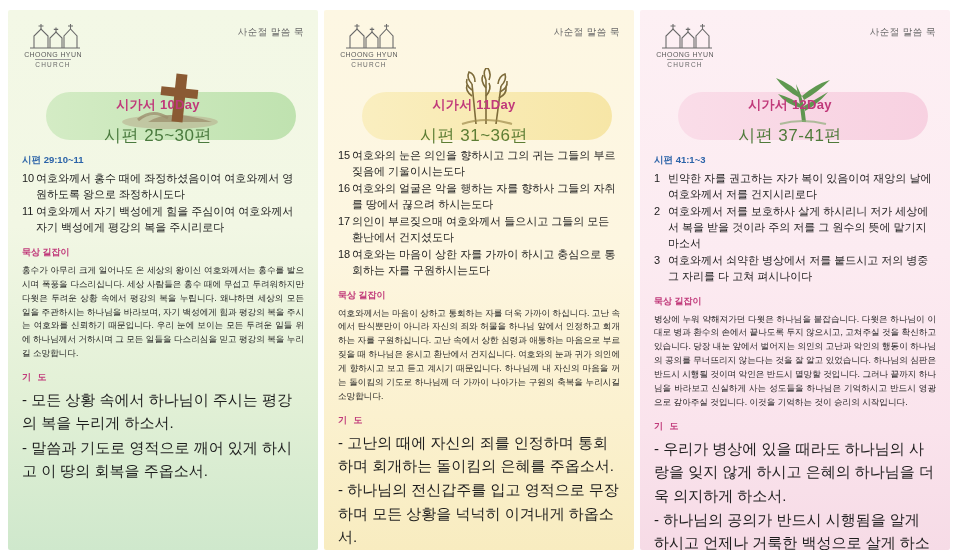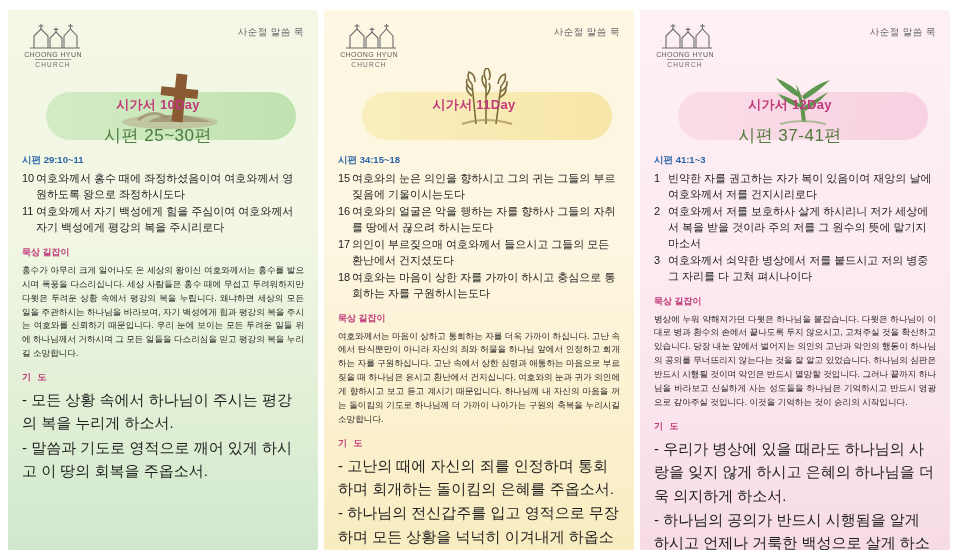--- a/index.html
+++ b/index.html
@@ -286,24 +286,24 @@
               <path d="M62 28 q6 -7 3 -13"></path>
               <path d="M77 18 q6 -6 4 -12 q-6 2 -7 10"></path>
               <path d="M76 24 q8 -4 7 -11"></path>
               <path d="M75 30 q8 -4 7 -11"></path>
             </g>
             <path d="M38 56 Q62 48 88 56" stroke="#a08b4e" stroke-width="2" fill="none" opacity="0.7"></path>
           </svg>
         </div>
         <div class="hero-text">
           <div class="hero-title">시가서 11Day</div>
-        </div>
-      </div>
-
-      <div class="ref">시편 34:15~18</div>
+          <div class="hero-sub">시편 31~36편</div>
+        </div>
+      </div>
+
       <div class="verses">
         <div class="verse">
           <span class="num">15</span>
           <span class="txt">여호와의 눈은 의인을 향하시고 그의 귀는 그들의 부르짖음에 기울이시는도다</span>
         </div>
         <div class="verse">
           <span class="num">16</span>
           <span class="txt">여호와의 얼굴은 악을 행하는 자를 향하사 그들의 자취를 땅에서 끊으려 하시는도다</span>
         </div>
         <div class="verse">

